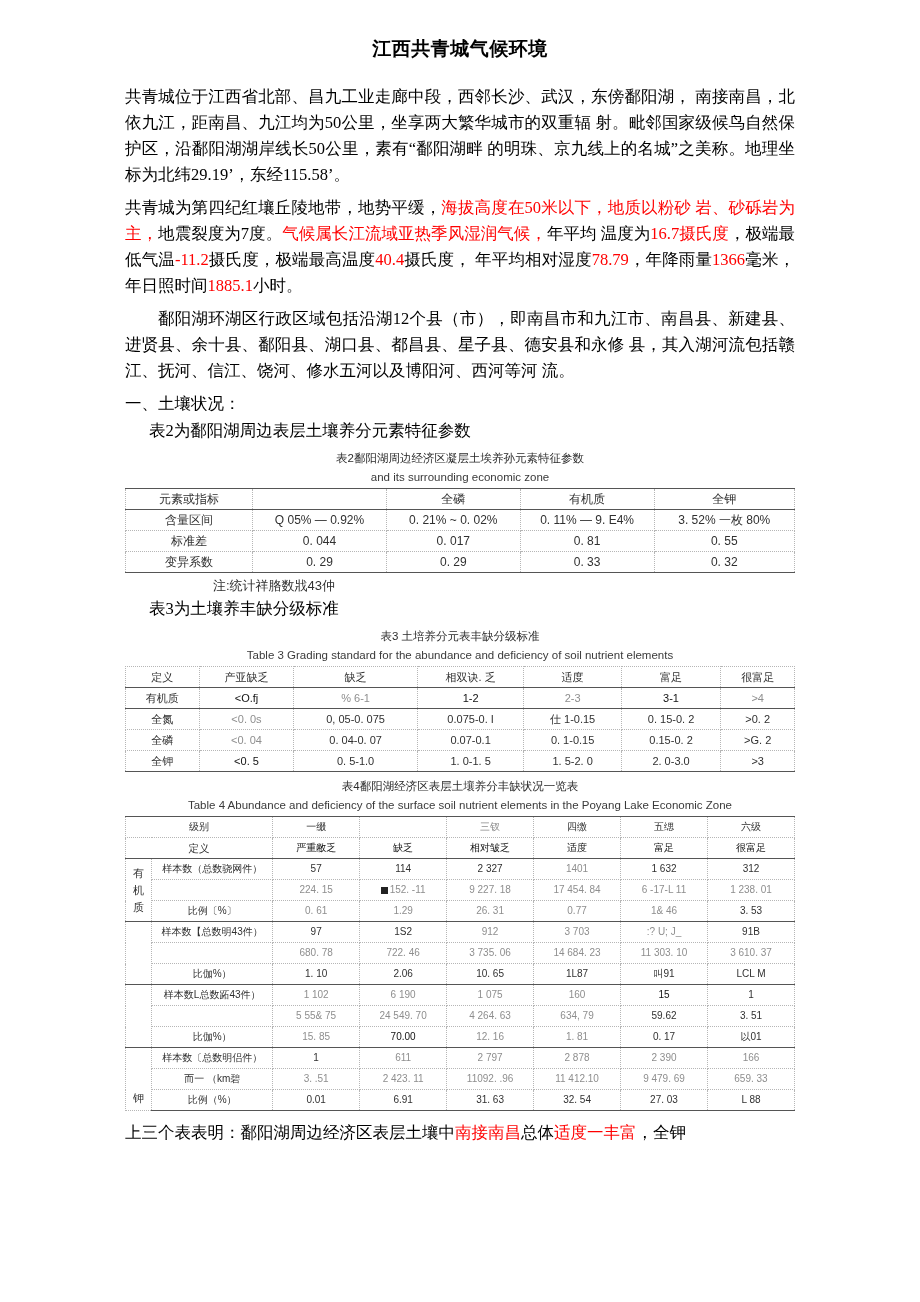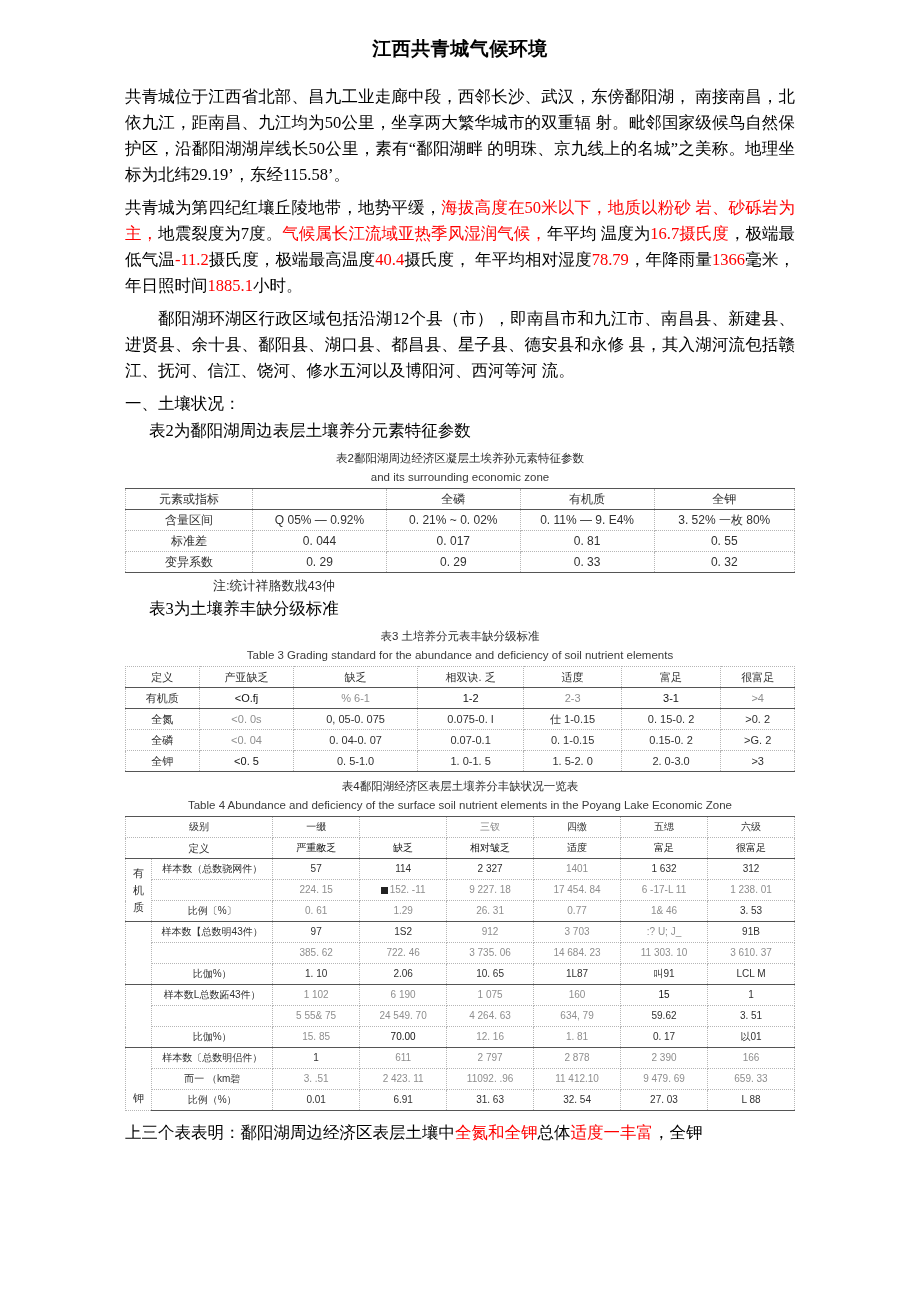--- a/index.html
+++ b/index.html
@@ -296,21 +296,21 @@
         <td>样本数【总数明43件）</td>
         <td>97</td>
         <td>1S2</td>
         <td class="faint">912</td>
         <td class="faint">3 703</td>
         <td class="faint">:? U; J_</td>
         <td>91B</td>
       </tr>
       <tr>
         <td></td>
-        <td class="faint">385. 62</td>
+        <td class="faint">680. 78</td>
         <td class="faint">722. 46</td>
         <td class="faint">3 735. 06</td>
         <td class="faint">14 684. 23</td>
         <td class="faint">11 303. 10</td>
         <td class="faint">3 610. 37</td>
       </tr>
       <tr>
         <td>比伽%）</td>
         <td>1. 10</td>
         <td>2.06</td>
@@ -374,16 +374,16 @@
         <td>6.91</td>
         <td>31. 63</td>
         <td>32. 54</td>
         <td>27. 03</td>
         <td>L 88</td>
       </tr>
     </tbody>
   </table>
 
   <p class="closing">
-    <span>上三个表表明：鄱阳湖周边经济区表层土壤中</span><span class="red">全氮和全钾</span><span>总体</span><span class="red">适度一丰富</span><span>，全钾</span>
+    <span>上三个表表明：鄱阳湖周边经济区表层土壤中</span><span class="red">南接南昌</span><span>总体</span><span class="red">适度一丰富</span><span>，全钾</span>
   </p>
 
 </div>
 
 </body></html>

